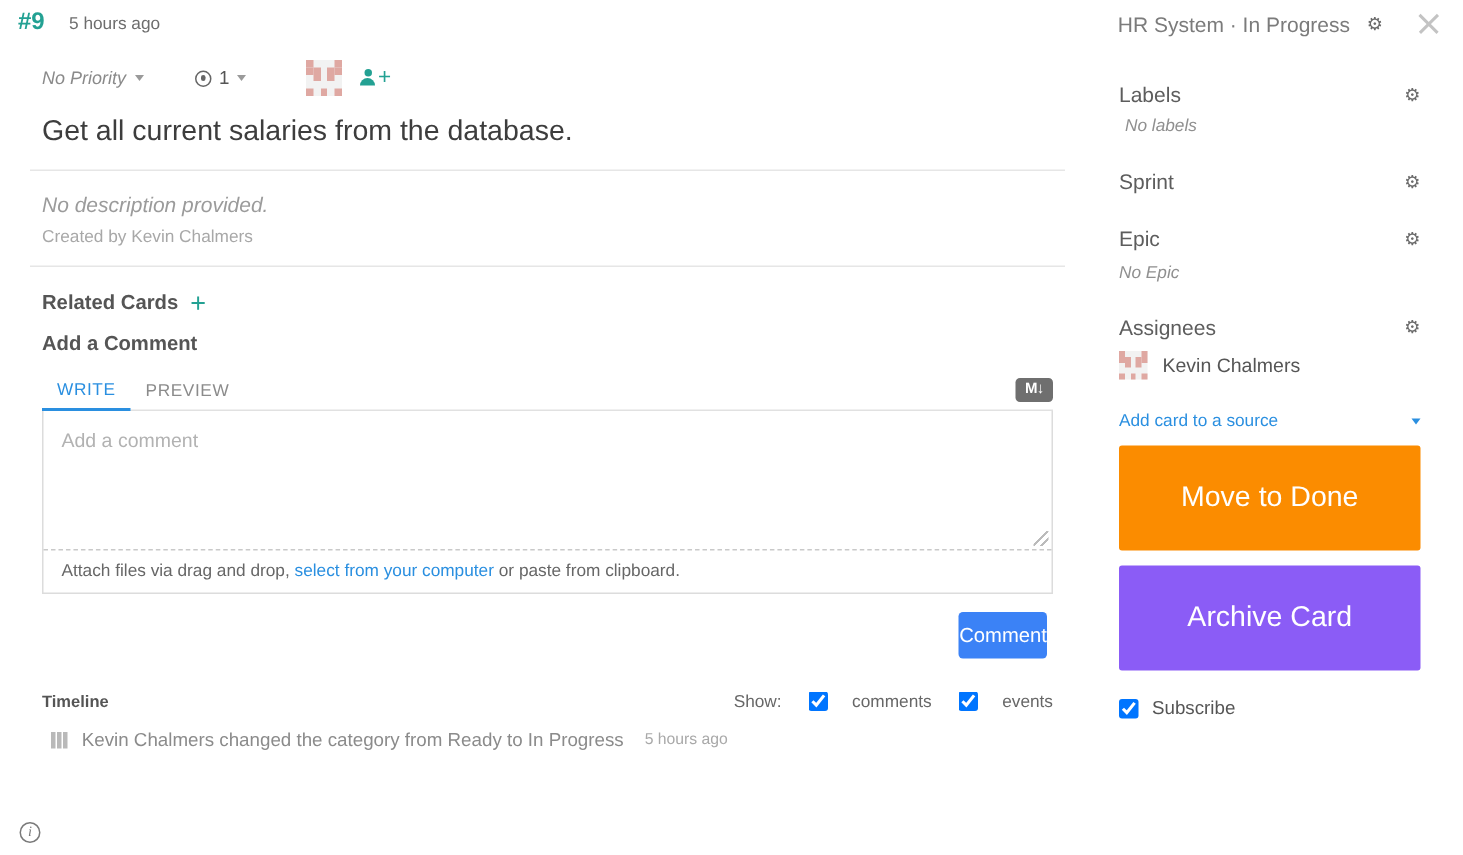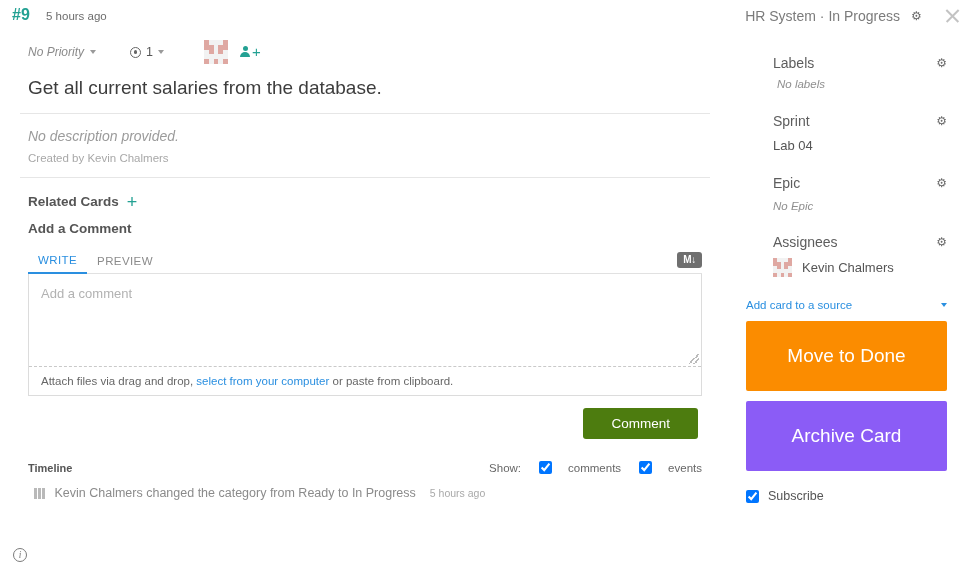--- a/index.html
+++ b/index.html
@@ -156,22 +156,22 @@
       linear-gradient(135deg, transparent 0 70%, #bbb 70% 80%, transparent 80% 100%);
   }
   .attach-bar{
     border-top:1px dashed #c9c9c9; padding:8px 12px;
     font-size:11.5px; color:#676767;
   }
   .attach-bar a{ color:#2a8fe0; text-decoration:none; }
 
   .comment-btn-row{ display:flex; justify-content:flex-end; margin:12px 12px 0 0; }
   .comment-btn{
-    background:#4d7c0f; color:#fff; border:none;
-    font-size:13.5px; padding:8px 28px; border-radius:3px; cursor:pointer;
+    background:#3b82f6; color:#fff; border:none;
+    font-size:13.5px; padding:8px 0; border-radius:3px; cursor:pointer;
   }
 
   .timeline-head{
     display:flex; align-items:center; justify-content:space-between;
     margin:22px 8px 0 8px;
   }
   .timeline-title{ font-size:11px; font-weight:700; color:#555; }
   .show-opts{ display:flex; align-items:center; gap:14px; font-size:11.5px; color:#676767; }
   .show-opts input{ margin:0 2px 0 4px; }
   .tl-item{
@@ -197,21 +197,21 @@
     padding:0 28px 0 16px;
   }
   .side-head{
     display:flex; align-items:center; justify-content:space-between;
     margin-top:0px;
   }
   .side-label{ font-size:14px; color:#5d5d5d; }
   .side-gear{ color:#6b6b6b; font-size:12px; cursor:pointer; }
   .side-value{ font-size:13px; color:#555; }
   .side-value.muted{ color:#8f8f8f; font-style:italic; font-size:11.5px; }
-  .sec{ margin-top:0;margin-left:27px; }
+  .sec{ margin-top:0; }
   .assignee-row{ display:flex; align-items:center; gap:10px; margin-top:8px; }
   .identicon.small{ width:19px;height:19px; margin-left:0; }
   .add-source{
     display:flex; align-items:center; justify-content:space-between;
     font-size:11.5px; color:#2a8fe0; margin-top:22px; cursor:pointer;
   }
   .add-source .caret{ border-top-color:#2a8fe0; }
   .btn-done, .btn-archive{
     display:block; width:100%; border:none; color:#fff;
     font-size:19px; padding:24px 0; margin-top:10px; cursor:pointer;
@@ -351,21 +351,20 @@
       <span class="side-gear">⚙</span>
     </div>
     <div class="side-value muted" style="padding-left:4px;margin-top:7px;">No labels</div>
   </div>
 
   <div class="sec" style="margin-top:23px;">
     <div class="side-head">
       <span class="side-label">Sprint</span>
       <span class="side-gear">⚙</span>
     </div>
-    <div class="side-value" style="margin-top:9px;">Lab 04</div>
   </div>
 
   <div class="sec" style="margin-top:22px;">
     <div class="side-head">
       <span class="side-label">Epic</span>
       <span class="side-gear">⚙</span>
     </div>
     <div class="side-value muted" style="margin-top:9px;">No Epic</div>
   </div>
 

